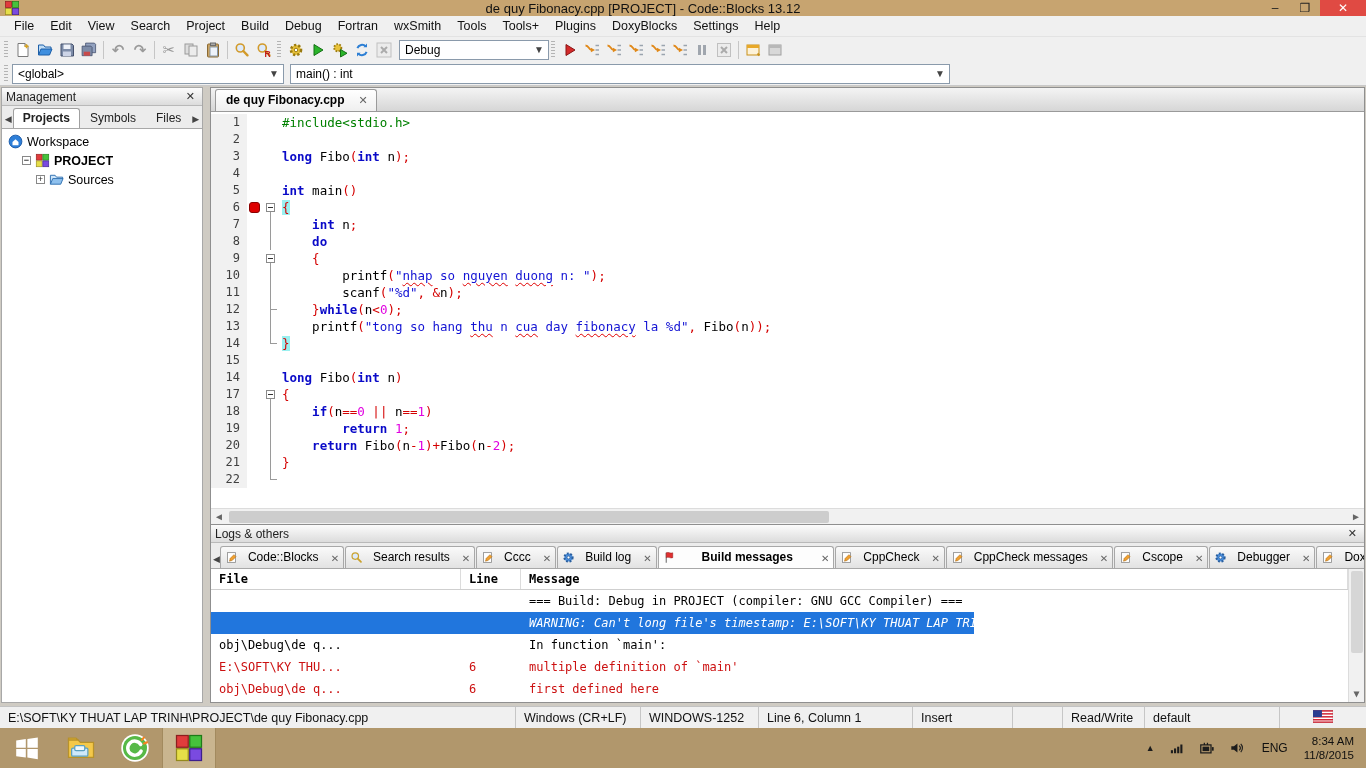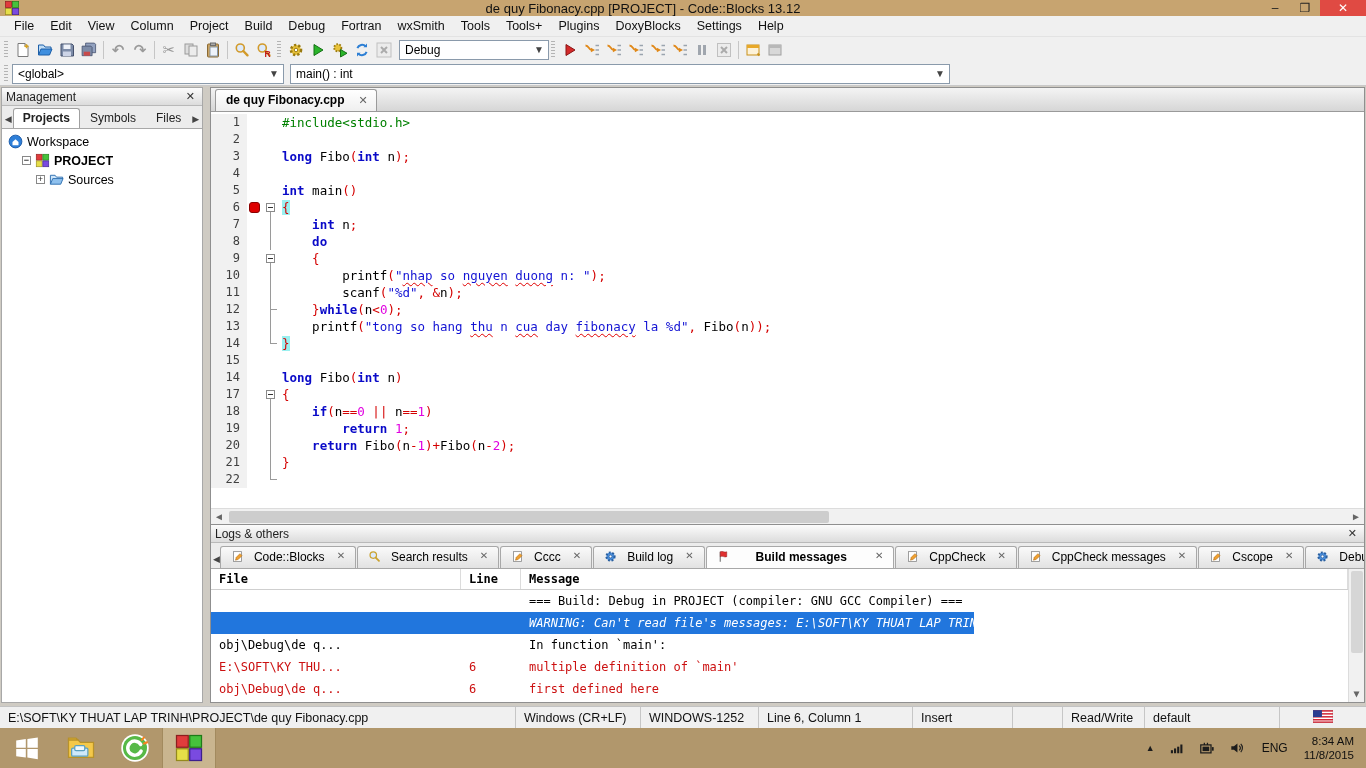--- a/index.html
+++ b/index.html
@@ -74,21 +74,21 @@
   .c-s { color:#1414d4; }
   .c-m { color:#1414d4; text-decoration:underline; text-decoration-style:wavy; text-decoration-color:#e00000; text-decoration-thickness:1px; text-underline-offset:2px; }
   .c-h { color:#d40000; background:#9af0f0; }
   #editor-hscroll { height:16px; flex:0 0 16px; background:#f1f1f1; border-top:1px solid #dcdcdc; display:flex; align-items:center; }
   .harrow { width:16px; text-align:center; color:#666; font-size:10px; }
   #hthumb { margin-left:2px; width:600px; height:12px; background:#cdcdcd; border-radius:2px; }
 
   
   #logs-zone { flex:1; display:flex; flex-direction:column; border:1px solid #8f8f8f; border-top:none; background:#f0f0f0; min-height:0; }
   #logs-tabbar { height:26px; background:#ececec; display:flex; align-items:flex-end; padding:3px 0 0 2px; border-bottom:1px solid #a8a8a8; overflow:hidden; }
-  .ltab { display:flex; align-items:flex-start; background:linear-gradient(#fafafa,#e2e2e2); border:1px solid #a8a8a8; border-bottom:none; border-radius:3px 3px 0 0; padding:3px 10px 4px; margin-right:1px; font-size:12px; white-space:nowrap; }
+  .ltab { display:flex; align-items:flex-end; background:linear-gradient(#fafafa,#e2e2e2); border:1px solid #a8a8a8; border-bottom:none; border-radius:3px 3px 0 0; padding:3px 4px 4px; margin-right:1px; font-size:12px; white-space:nowrap; }
   .ltab.active { background:#fdfdfd; font-weight:bold;gap:16px; }
   .ltab svg { width:13px; height:13px; margin-right:5px; }
   .ltab .tclose { margin-left:12px; color:#666; font-size:10px; font-weight:normal; }
   #build-table { flex:1; background:#fff; font-family:"DejaVu Sans Mono","Liberation Mono",monospace; font-size:12px; display:flex; min-height:0; }
   #table-cols { flex:1; display:flex; flex-direction:column; min-width:0; }
   .trow { display:grid; grid-template-columns:250px 60px 1fr; height:22px; align-items:center; }
   .trow.hdr { height:21px; border-bottom:1px solid #cfcfcf; font-weight:bold; }
   .trow.hdr .tc { border-right:1px solid #dcdcdc; height:100%; display:flex; align-items:center; }
   .tc { padding-left:8px; white-space:nowrap; overflow:hidden; }
   .trow.err { color:#cc1111; }
@@ -133,21 +133,21 @@
     <span id="title-text">de quy Fibonacy.cpp [PROJECT] - Code::Blocks 13.12</span>
     <span class="winbtn">–</span>
     <span class="winbtn">❐</span>
     <span class="winbtn close">✕</span>
   </div>
 
   <div id="menubar">
       <span class="menu-item">File</span>
       <span class="menu-item">Edit</span>
       <span class="menu-item">View</span>
-      <span class="menu-item">Column</span>
+      <span class="menu-item">Search</span>
       <span class="menu-item">Project</span>
       <span class="menu-item">Build</span>
       <span class="menu-item">Debug</span>
       <span class="menu-item">Fortran</span>
       <span class="menu-item">wxSmith</span>
       <span class="menu-item">Tools</span>
       <span class="menu-item">Tools+</span>
       <span class="menu-item">Plugins</span>
       <span class="menu-item">DoxyBlocks</span>
       <span class="menu-item">Settings</span>
@@ -597,21 +597,21 @@
               </div>
             <div id="table-body">
                 <div class="trow ">
                   <span class="tc"></span>
                   <span class="tc"></span>
                   <span class="tc">=== Build: Debug in PROJECT (compiler: GNU GCC Compiler) ===</span>
                 </div>
                 <div class="trow sel">
                   <span class="tc"></span>
                   <span class="tc"></span>
-                  <span class="tc">WARNING: Can't read file's messages: E:\SOFT\KY THUAT LAP TRINH\PROJECT\de quy.cpp</span>
+                  <span class="tc">WARNING: Can't long file's timestamp: E:\SOFT\KY THUAT LAP TRINH\PROJECT\de quy.cpp</span>
                 </div>
                 <div class="trow ">
                   <span class="tc">obj\Debug\de q...</span>
                   <span class="tc"></span>
                   <span class="tc">In function `main':</span>
                 </div>
                 <div class="trow err">
                   <span class="tc">E:\SOFT\KY THU...</span>
                   <span class="tc">6</span>
                   <span class="tc">multiple definition of `main'</span>

